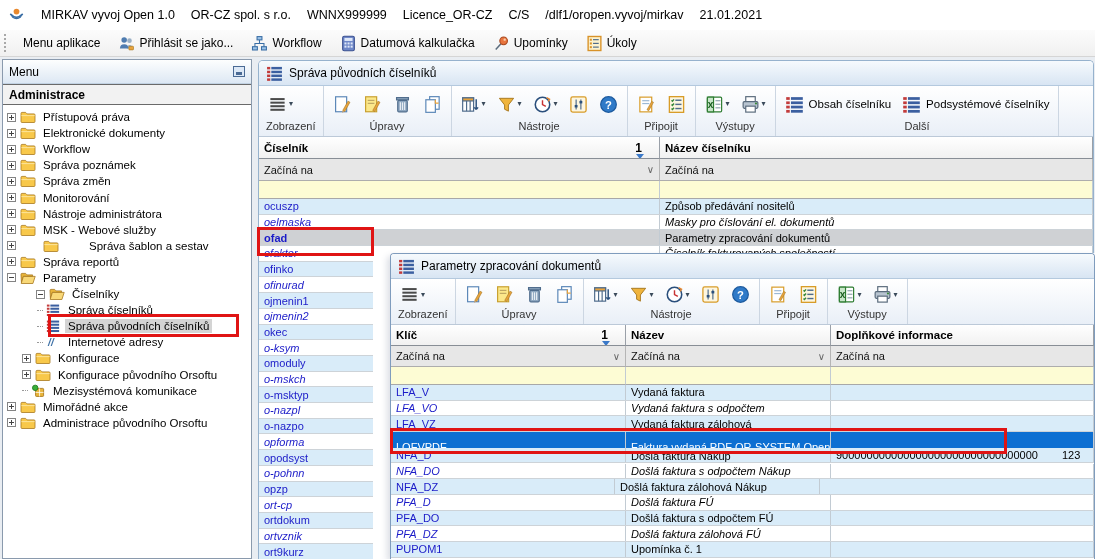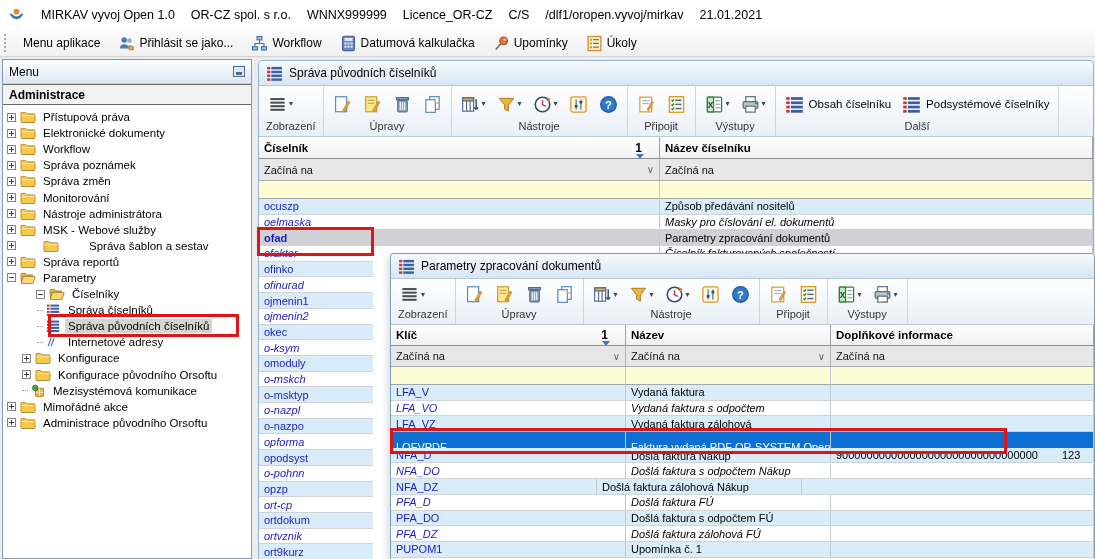--- a/index.html
+++ b/index.html
@@ -1129,21 +1129,21 @@
             <span class="code">NFA_DO</span>
           </div>
           <div class="gc" style="width: 205px; flex: 0 0 auto;">
             <span class="name">Došlá faktura s odpočtem Nákup</span>
           </div>
           <div class="gc" style="width: 265px; flex: 1 1 0%;">
             <span class="name"></span>
           </div>
         </div>
         <div class="grid-row row-alt" style="top: 154.2px; height: 15.7px;">
-          <div class="gc" style="width: 206px; flex: 0 0 auto;">
+          <div class="gc" style="width: 224px; flex: 0 0 auto;">
             <span class="code">NFA_DZ</span>
           </div>
           <div class="gc" style="width: 205px; flex: 0 0 auto;">
             <span class="name">Došlá faktura zálohová Nákup</span>
           </div>
           <div class="gc" style="width: 265px; flex: 1 1 0%;">
             <span class="name"></span>
           </div>
         </div>
         <div class="grid-row row-plain" style="top: 169.9px; height: 15.7px;">

